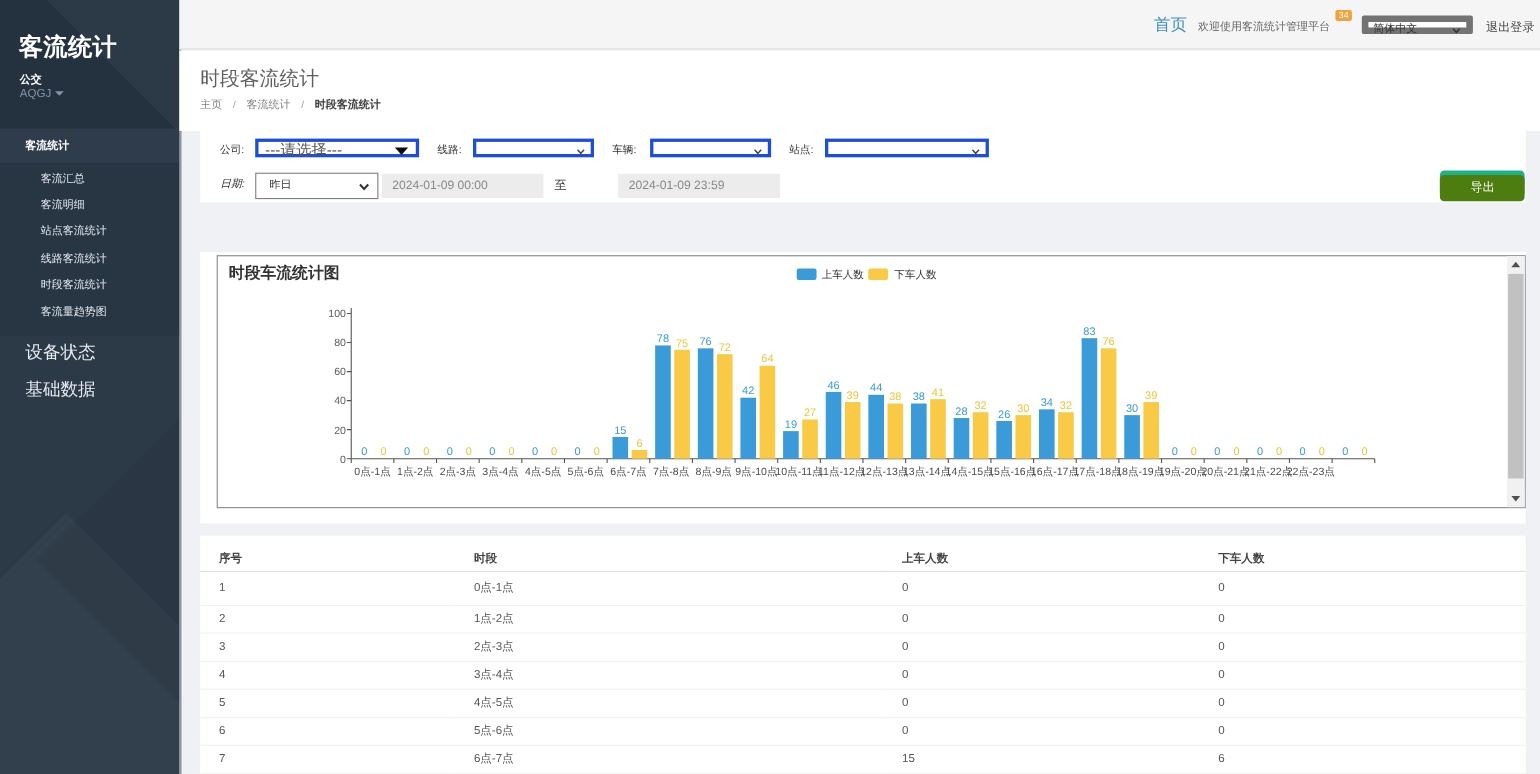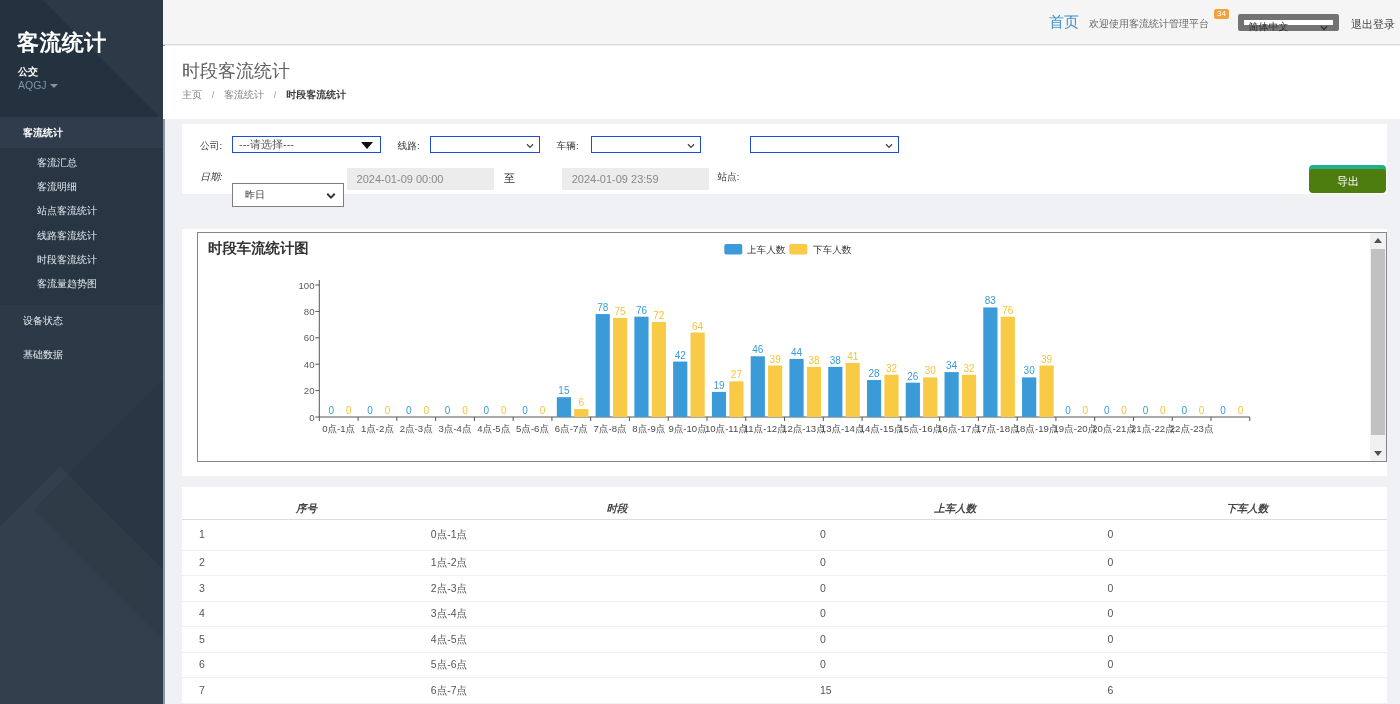--- a/index.html
+++ b/index.html
@@ -15,43 +15,43 @@
 .poly2 { position:absolute; left:-130px; top:545px; width:380px; height:380px; background:rgba(255,255,255,0.032); transform:rotate(45deg); }
 .poly3 { position:absolute; left:95px; top:360px; width:300px; height:300px; background:rgba(0,0,0,0.045); transform:rotate(45deg); }
 .logo { position:absolute; left:17px; top:28px; font-size:22px; font-weight:bold; color:#fff; letter-spacing:0.4px; }
 .co   { position:absolute; left:18px; top:65px; font-size:10px; font-weight:bold; color:#fff; }
 .aqgj { position:absolute; left:18px; top:79px; font-size:10.5px; color:#8494a2; }
 .aqgj .caret { display:inline-block; width:0; height:0; border-left:4px solid transparent; border-right:4px solid transparent; border-top:4px solid #8494a2; margin-left:3px; vertical-align:1px; }
 .menu { position:absolute; left:0; top:117px; width:163px; }
 .m-parent { height:31px; line-height:31px; background:#2e3c4b; color:#fff; font-size:10px; font-weight:bold; padding-left:23px; }
 .m-sub { background:#283543; padding:2.5px 0 8px 0; }
 .m-sub div { height:24.4px; line-height:24.4px; padding-left:37px; color:#e4eaef; font-size:10px; }
-.m-item { height:32px; line-height:32px; padding-left:23px; color:#e4eaef; font-size:10px; }
+.m-item { height:32px; line-height:32px; padding-left:23px; color:#e4eaef; font-size:16px; }
 
 
 .hdr { position:absolute; left:163px; top:0; width:1237px; height:44.5px; background:#f5f5f5; border-bottom:1px solid #dcdcdc; }
 .hdr .home { position:absolute; left:886px; top:13px; font-size:15px; color:#3b8ec6; }
 .hdr .welcome { position:absolute; left:926px; top:17px; font-size:10px; color:#666; }
 .hdr .badge { position:absolute; left:1051px; top:9px; width:15px; height:10px; background:#f0a23c; border-radius:2px; color:#fff; font-size:8px; text-align:center; line-height:10px; }
 .hdr .lang { position:absolute; left:1074.5px; top:14px; width:101px; height:16.5px; background:#fff; border:6px solid #737373; border-radius:2px; font-size:10px; color:#333; line-height:14px; padding-left:5px; }
 .hdr .lang .chev { position:absolute; right:5px; top:4px; }
 .hdr .logout { position:absolute; left:1188px; top:17px; font-size:11px; color:#444; }
 
 
 .band { position:absolute; left:163px; top:45.5px; width:1237px; height:73px; background:#fff; }
 .ptitle { position:absolute; left:182px; top:59px; font-size:18px; color:#606060; }
 .crumbs { position:absolute; left:182px; top:88px; font-size:10px; color:#828282; }
 .crumbs b { color:#3f3f3f; }
 .crumbs .sep { margin:0 7px; color:#999; font-size:9px; }
 
 
 .panel { position:absolute; background:#fff; }
-#p-filter { left:182px; top:124px; width:1205px; height:70px; }
+#p-filter { left:182px; top:114px; width:1205px; height:70px; }
 .lbl { position:absolute; font-size:9.7px; color:#333; }
-.sel { position:absolute; height:16.5px; border:1px solid #1d4ed8; background:#fff; font-size:11px; color:#555; line-height:14px; padding-left:6px; top:12.3px; }
+.sel { position:absolute; height:16.5px; border:3px solid #1d4ed8; background:#fff; font-size:14px; color:#555; line-height:14px; padding-left:6px; top:12.3px; }
 .sel1 .tri { position:absolute; right:7px; top:4.5px; width:0; height:0; border-left:6px solid transparent; border-right:6px solid transparent; border-top:7px solid #0c0c0c; }
 .sel .chev { position:absolute; right:5px; top:4.5px; }
 .sel2 { position:absolute; height:24.5px; border:1px solid #7f7f7f; background:#fff; font-size:10px; color:#333; line-height:22px; padding-left:12px; }
 .dinp { position:absolute; height:22.5px; background:#ececec; font-size:11px; color:#888; line-height:22.5px; padding-left:10px; }
 .zhi { position:absolute; font-size:11px; color:#333; }
 .btn { position:absolute; left:1127.4px; width:77px; height:24.4px; border-radius:4px; color:#fff; font-size:11px; text-align:center; line-height:24.4px; }
 .btn-q { top:13px; background:#1fb189;margin-top:28px; }
 .btn-e { top:45px; background:#4d7c0f; }
 
 
@@ -61,21 +61,21 @@
 .sbar .up, .sbar .dn { position:absolute; left:0; width:16px; height:16px; background:#f1f1f1; }
 .sbar .up { top:0; } .sbar .dn { bottom:0; }
 .sbar .thumb { position:absolute; left:1px; top:16px; width:14px; height:186px; background:#c1c1c1; }
 .arr { width:0; height:0; margin:6px auto 0; }
 .arr.u { border-left:4px solid transparent; border-right:4px solid transparent; border-bottom:5px solid #505050; margin-top:5px; }
 .arr.d { border-left:4px solid transparent; border-right:4px solid transparent; border-top:5px solid #505050; margin-top:6px; }
 
 
 #p-table { left:182px; top:487px; width:1205px; height:217px; overflow:hidden; }
 table.grid { border-collapse:collapse; width:1205px; table-layout:fixed; }
-table.grid th { text-align:center; font-size:10.5px; color:#444; font-weight:bold; padding:15.5px 0 5px 17px; border-bottom:1px solid #dcdcdc; line-height:11px;font-style:italic; }
+table.grid th { text-align:left; font-size:10.5px; color:#444; font-weight:bold; padding:15.5px 0 5px 17px; border-bottom:1px solid #dcdcdc; line-height:11px; }
 table.grid td { font-size:10.5px; color:#555; padding:6.78px 0 6.78px 17px; border-bottom:1px solid #f0f0f0; line-height:11px; }
 table.grid tr.r1 td { padding-top:9.5px; padding-bottom:9.5px; }
 </style>
 </head>
 <body>
 <div id="app">
 
   <div class="sidebar">
     <div class="poly2"></div>
       <div class="poly3"></div>
@@ -126,29 +126,29 @@
         <svg class="chev" width="8" height="8" viewBox="0 0 8 8">
           <path d="M1 2.2 L4 5.4 L7 2.2" fill="none" stroke="#444" stroke-width="1.3"></path>
         </svg>
       </div>
     <div class="lbl" style="left:374.5px; top:16px;">车辆:</div>
     <div class="sel" style="left:408.6px; width:110px;">
         <svg class="chev" width="8" height="8" viewBox="0 0 8 8">
           <path d="M1 2.2 L4 5.4 L7 2.2" fill="none" stroke="#444" stroke-width="1.3"></path>
         </svg>
       </div>
-    <div class="lbl" style="left:535.4px; top:16px;margin-top:31px;">站点:</div>
+    <div class="lbl" style="left:535.4px; top:16px;">站点:</div>
     <div class="sel" style="left:567.5px; width:149.5px;">
         <svg class="chev" width="8" height="8" viewBox="0 0 8 8">
           <path d="M1 2.2 L4 5.4 L7 2.2" fill="none" stroke="#444" stroke-width="1.3"></path>
         </svg>
       </div>
 
     <div class="lbl" style="left:18.3px; top:47px;font-style:italic;">日期:</div>
-    <div class="sel2" style="left:50px; top:42.5px; width:111.5px;margin-top:16px;">昨日<svg style="position:absolute;right:7px;top:7px;" width="10" height="10" viewBox="0 0 8 8">
+    <div class="sel2" style="left:50px; top:42.5px; width:111.5px;">昨日<svg style="position:absolute;right:7px;top:7px;" width="10" height="10" viewBox="0 0 8 8">
           <path d="M1 2.2 L4 5.4 L7 2.2" fill="none" stroke="#333" stroke-width="1.5"></path>
         </svg></div>
     <div class="dinp" style="left:164.6px; top:43.5px; width:147.4px;">2024-01-09 00:00</div>
     <div class="zhi" style="left:322px; top:47px;">至</div>
     <div class="dinp" style="left:343.7px; top:43.5px; width:147.2px;margin-left:36px;">2024-01-09 23:59</div>
 
     <div class="btn btn-q">查询</div>
     <div class="btn btn-e">导出</div>
   </div>
 

